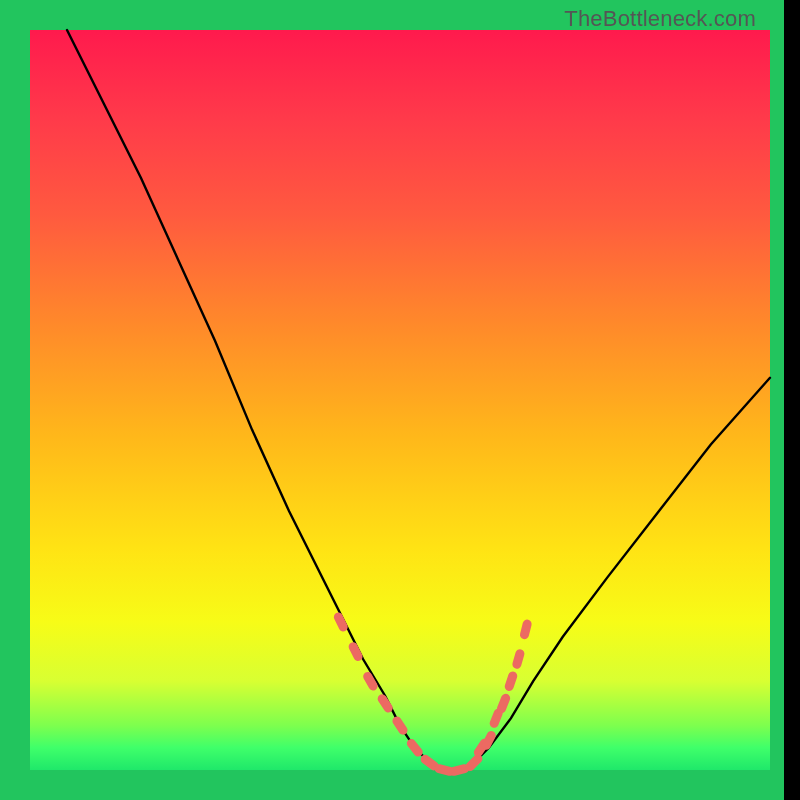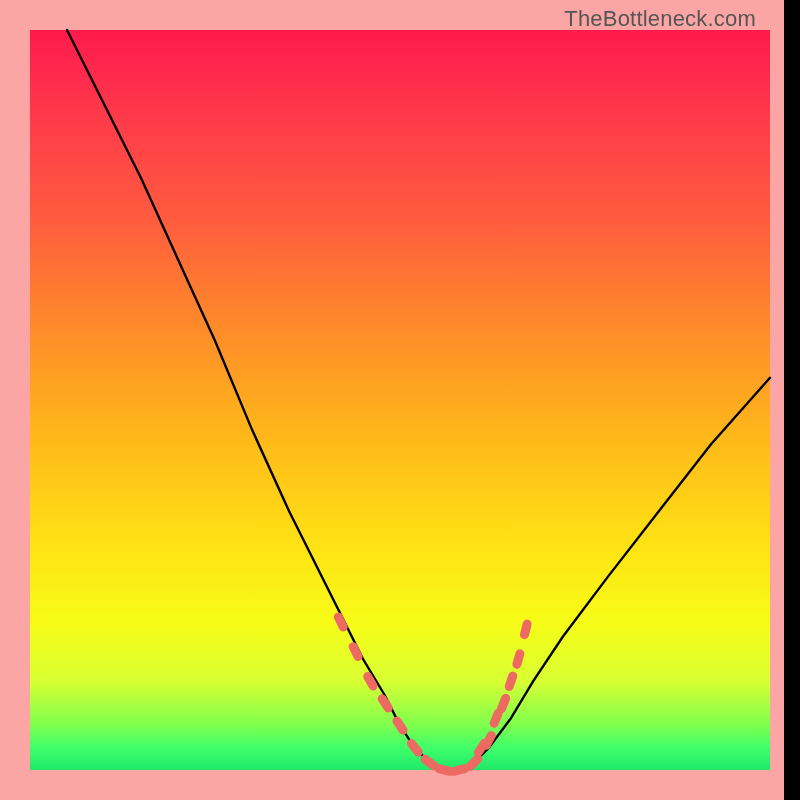--- a/index.html
+++ b/index.html
@@ -8,21 +8,21 @@
     width: 800px;
     height: 800px;
     background: #000000;
     font-family: Arial, Helvetica, sans-serif;
     overflow: hidden;
   }
   .frame {
     position: relative;
     width: 784px;
     height: 800px;
-    background: #fca5a5;
+    background: #22c55e;
   }
   .plot-area {
     position: absolute;
     left: 30px;
     top: 30px;
     width: 740px;
     height: 740px;
     
     background: linear-gradient(to bottom,
       #ff1a4d 0%,

